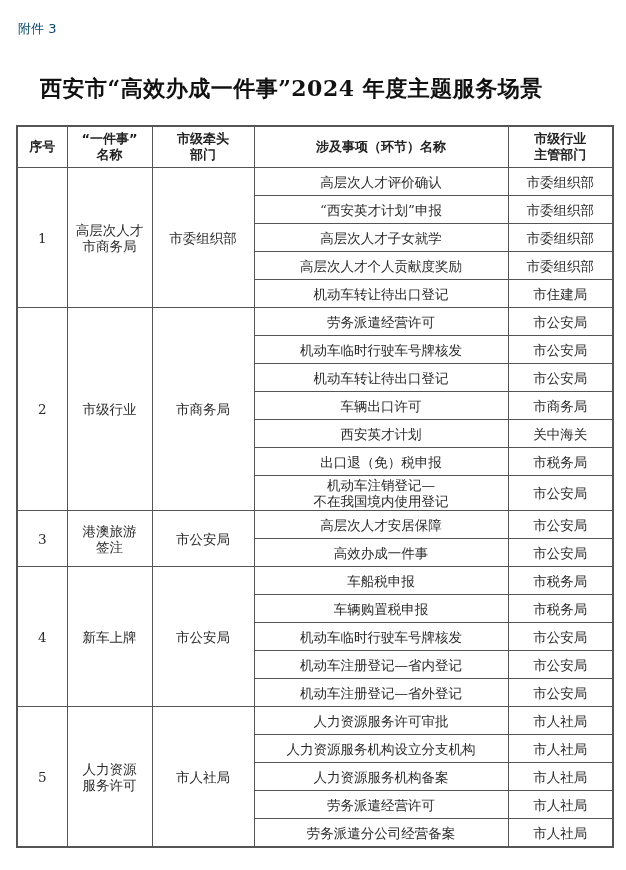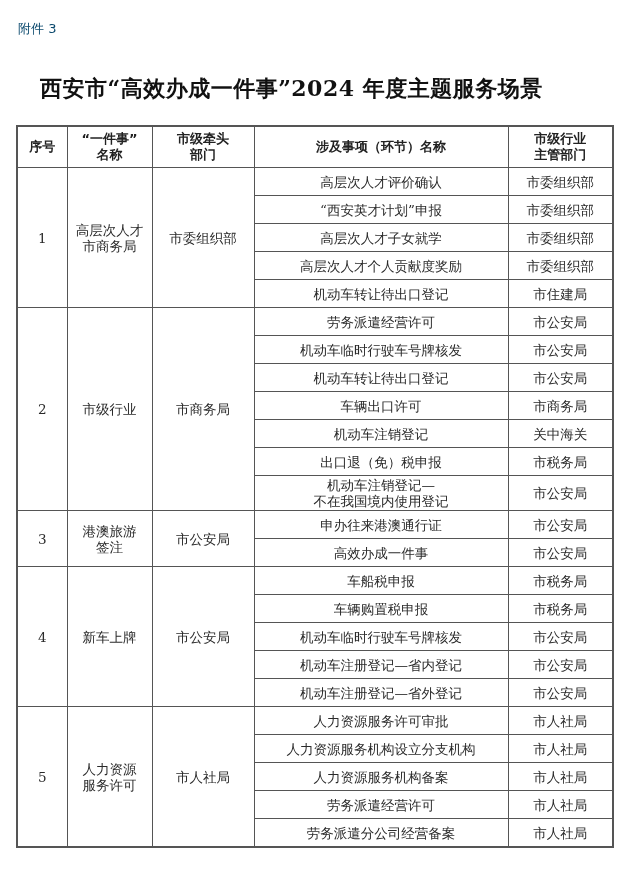--- a/index.html
+++ b/index.html
@@ -79,36 +79,36 @@
       </tr>
       <tr>
         <td class="item"><span>机动车转让待出口登记</span></td>
         <td class="dept">市公安局</td>
       </tr>
       <tr>
         <td class="item"><span>车辆出口许可</span></td>
         <td class="dept">市商务局</td>
       </tr>
       <tr>
-        <td class="item"><span>机动车注销登记</span></td>
+        <td class="item"><span>西安英才计划</span></td>
         <td class="dept">关中海关</td>
       </tr>
       <tr>
         <td class="item"><span>出口退（免）税申报</span></td>
         <td class="dept">市税务局</td>
       </tr>
       <tr>
         <td class="item tall"><span>机动车注销登记—</span><br><span>不在我国境内使用登记</span></td>
         <td class="dept">市公安局</td>
       </tr>
       <tr>
         <td rowspan="2">3</td>
         <td rowspan="2"><span>港澳旅游</span><br><span>签注</span></td>
         <td rowspan="2">市公安局</td>
-        <td class="item"><span>申办往来港澳通行证</span></td>
+        <td class="item"><span>高层次人才安居保障</span></td>
         <td class="dept">市公安局</td>
       </tr>
       <tr>
         <td class="item"><span>高效办成一件事</span></td>
         <td class="dept">市公安局</td>
       </tr>
       <tr>
         <td rowspan="5">4</td>
         <td rowspan="5"><span>新车上牌</span></td>
         <td rowspan="5">市公安局</td>

